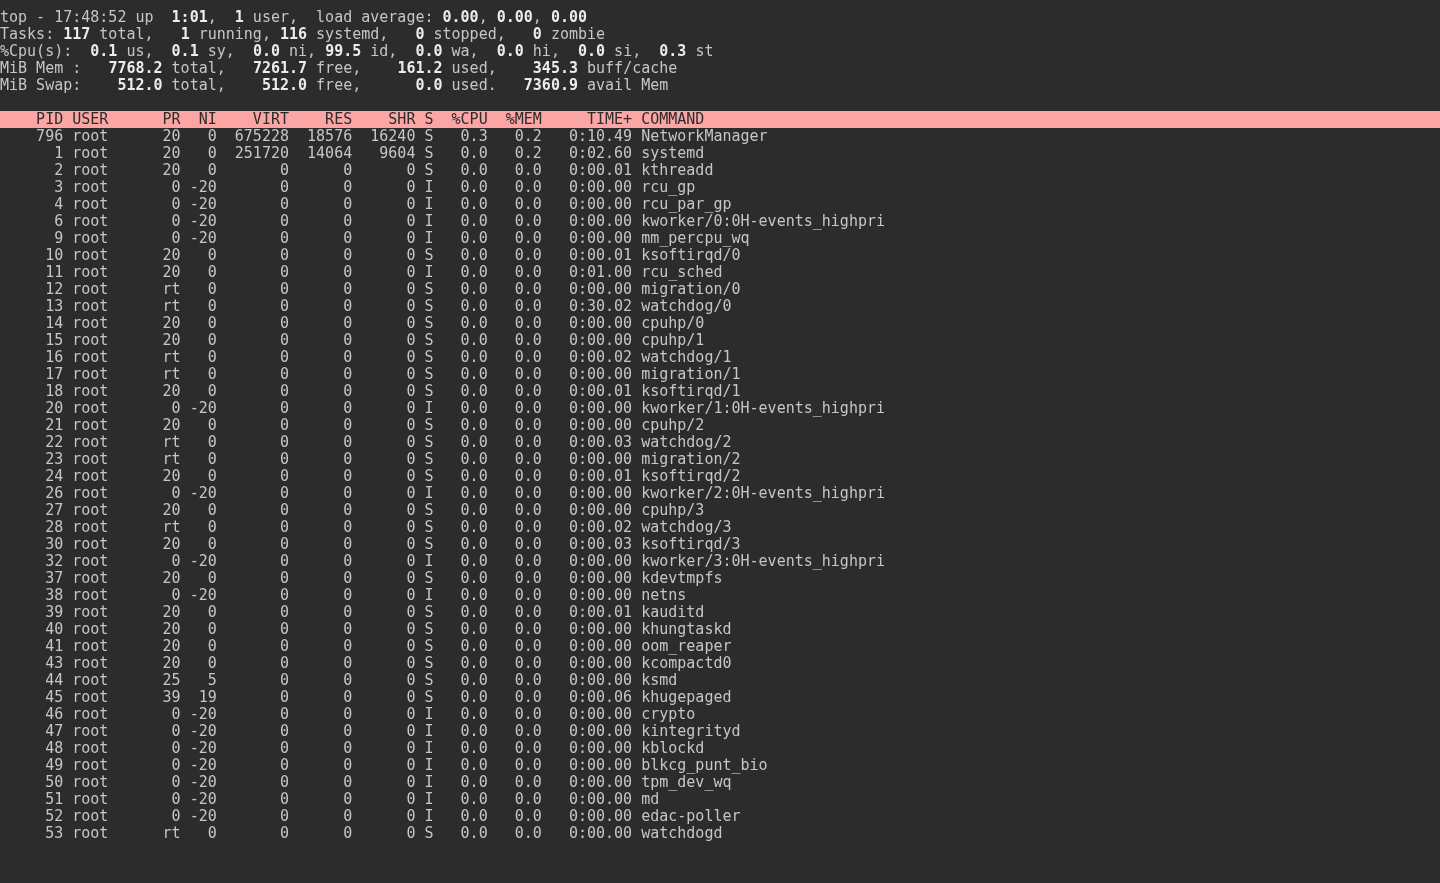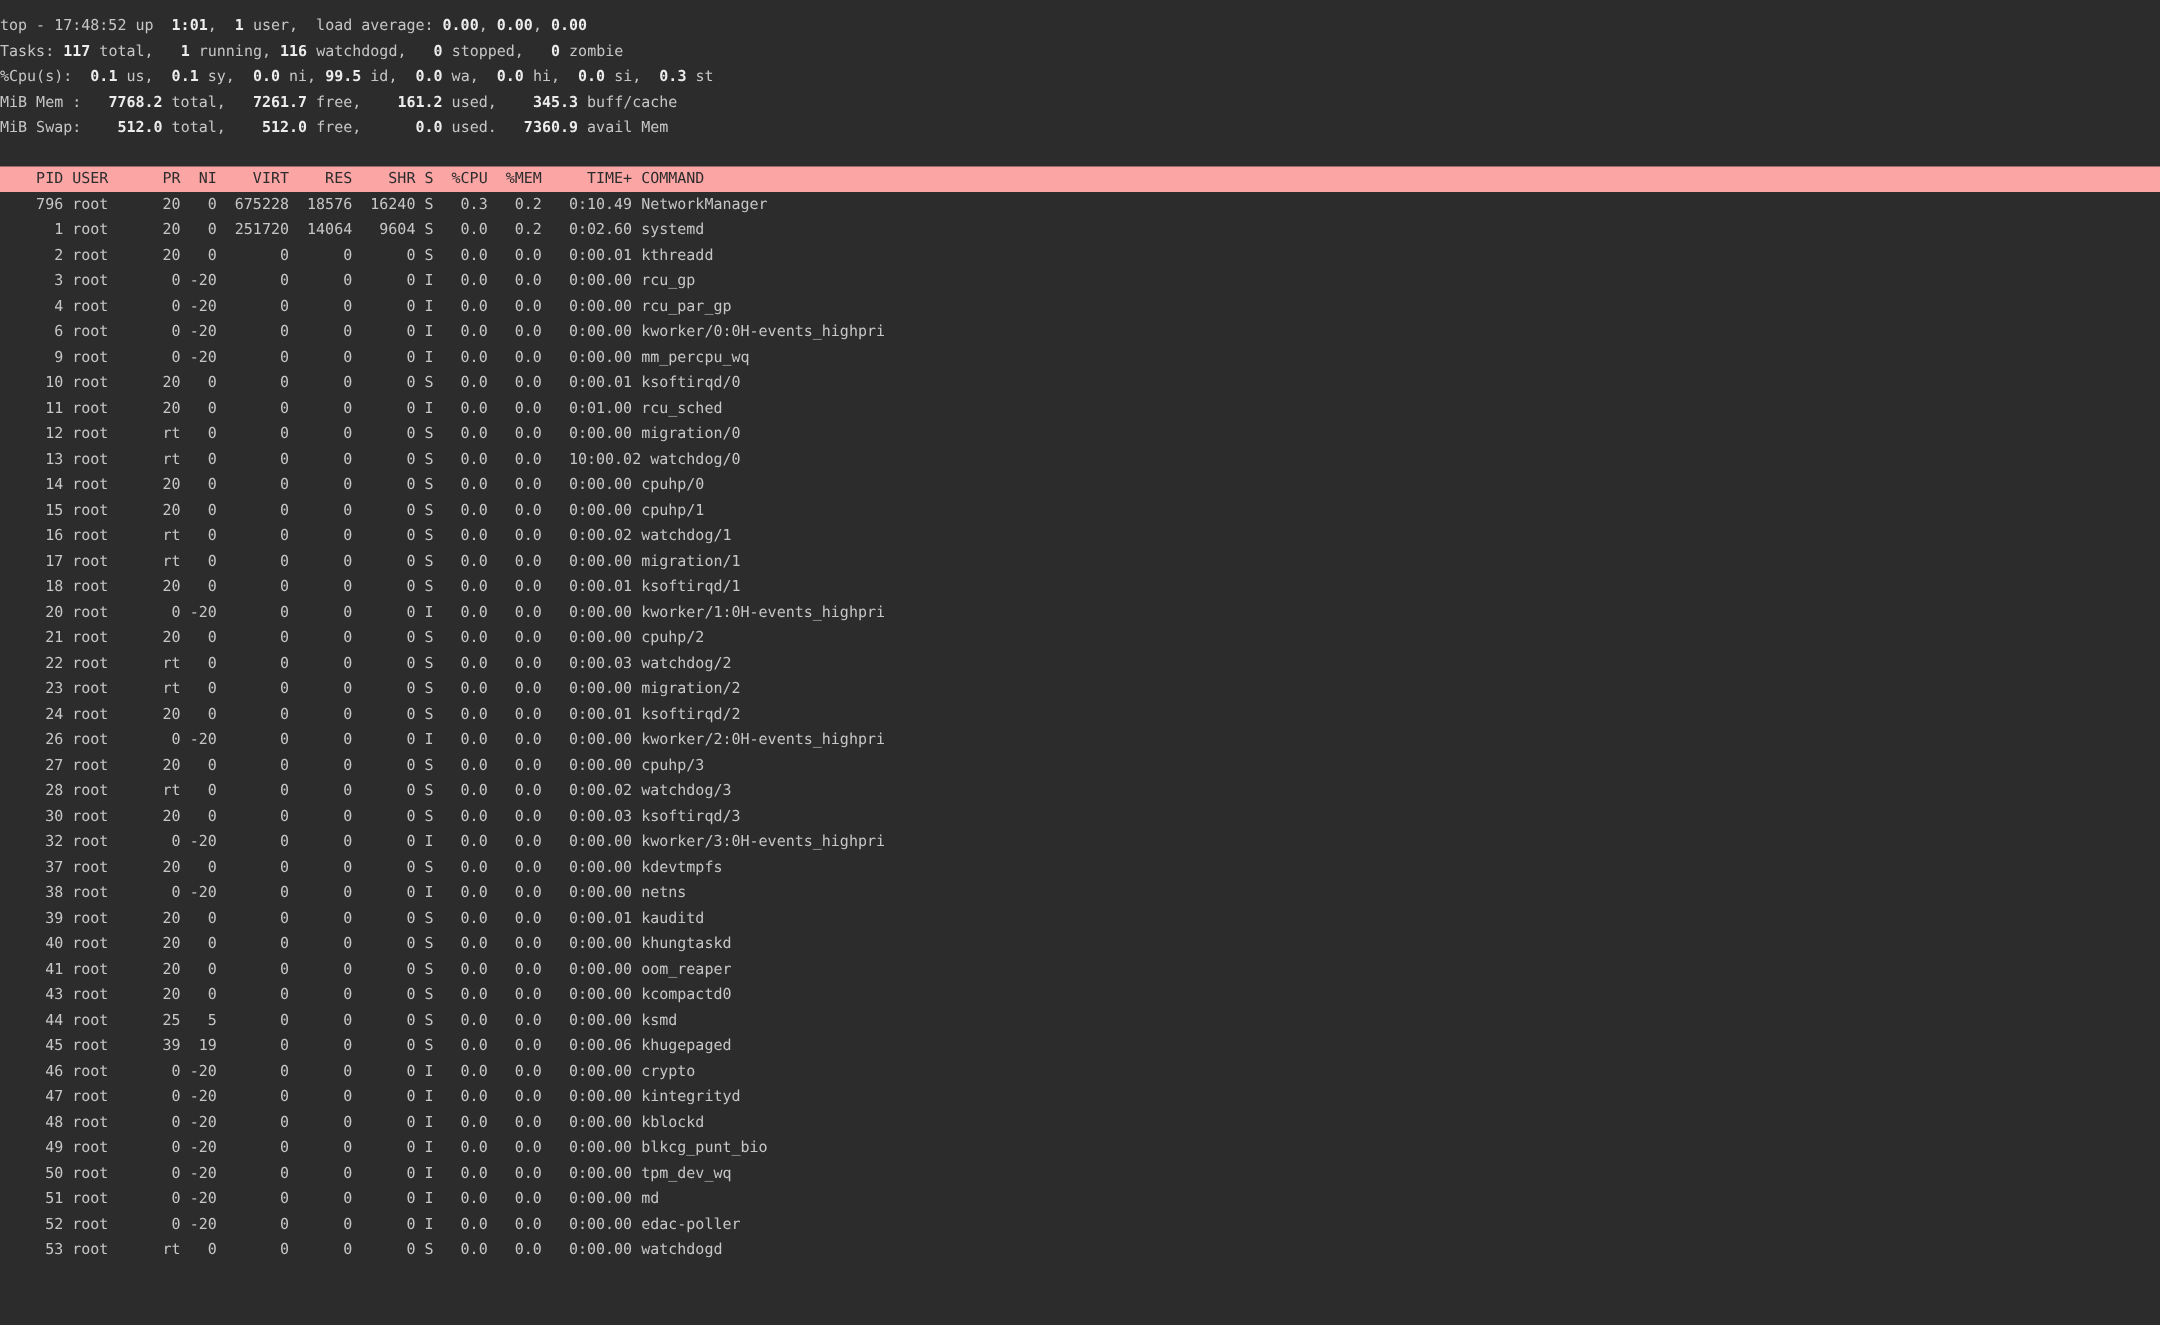--- a/index.html
+++ b/index.html
@@ -6,21 +6,21 @@
   html, body {
     width: 1440px; height: 883px;
     background: #2c2c2c;
     overflow: hidden;
   }
   .terminal {
     width: 1440px; height: 883px;
     background: #2c2c2c;
     color: #c6c6c6;
     font-family: "DejaVu Sans Mono", "Liberation Mono", monospace;
-    font-size: 10px;
+    font-size: 15px;
     line-height: 17px;
     padding-top: 9px;
     cursor: text;
   }
   .line {
     white-space: pre;
     height: 17px;
   }
   .line b {
     font-weight: bold;
@@ -34,39 +34,39 @@
     white-space: pre;
     height: 17px;
   }
 </style>
 </head>
 <body>
 
 <div class="terminal">
   <div>
       <div class="line"><span>top - 17:48:52 up  </span><b>1:01</b><span>,  </span><b>1</b><span> user,  load average: </span><b>0.00</b><span>, </span><b>0.00</b><span>, </span><b>0.00</b></div>
-      <div class="line"><span>Tasks: </span><b>117</b><span> total,   </span><b>1</b><span> running, </span><b>116</b><span> watchdogd,   </span><b>0</b><span> stopped,   </span><b>0</b><span> zombie</span></div>
+      <div class="line"><span>Tasks: </span><b>117</b><span> total,   </span><b>1</b><span> running, </span><b>116</b><span> systemd,   </span><b>0</b><span> stopped,   </span><b>0</b><span> zombie</span></div>
       <div class="line"><span>%Cpu(s):  </span><b>0.1</b><span> us,  </span><b>0.1</b><span> sy,  </span><b>0.0</b><span> ni, </span><b>99.5</b><span> id,  </span><b>0.0</b><span> wa,  </span><b>0.0</b><span> hi,  </span><b>0.0</b><span> si,  </span><b>0.3</b><span> st</span></div>
       <div class="line"><span>MiB Mem :   </span><b>7768.2</b><span> total,   </span><b>7261.7</b><span> free,    </span><b>161.2</b><span> used,    </span><b>345.3</b><span> buff/cache</span></div>
       <div class="line"><span>MiB Swap:    </span><b>512.0</b><span> total,    </span><b>512.0</b><span> free,      </span><b>0.0</b><span> used.   </span><b>7360.9</b><span> avail Mem</span></div>
     </div>
   <div class="blank"></div>
   <div class="header-bar">    PID USER      PR  NI    VIRT    RES    SHR S  %CPU  %MEM     TIME+ COMMAND</div>
   <div>
       <div class="line">    796 root      20   0  675228  18576  16240 S   0.3   0.2   0:10.49 NetworkManager</div>
       <div class="line">      1 root      20   0  251720  14064   9604 S   0.0   0.2   0:02.60 systemd</div>
       <div class="line">      2 root      20   0       0      0      0 S   0.0   0.0   0:00.01 kthreadd</div>
       <div class="line">      3 root       0 -20       0      0      0 I   0.0   0.0   0:00.00 rcu_gp</div>
       <div class="line">      4 root       0 -20       0      0      0 I   0.0   0.0   0:00.00 rcu_par_gp</div>
       <div class="line">      6 root       0 -20       0      0      0 I   0.0   0.0   0:00.00 kworker/0:0H-events_highpri</div>
       <div class="line">      9 root       0 -20       0      0      0 I   0.0   0.0   0:00.00 mm_percpu_wq</div>
       <div class="line">     10 root      20   0       0      0      0 S   0.0   0.0   0:00.01 ksoftirqd/0</div>
       <div class="line">     11 root      20   0       0      0      0 I   0.0   0.0   0:01.00 rcu_sched</div>
       <div class="line">     12 root      rt   0       0      0      0 S   0.0   0.0   0:00.00 migration/0</div>
-      <div class="line">     13 root      rt   0       0      0      0 S   0.0   0.0   10:00.02 watchdog/0</div>
+      <div class="line">     13 root      rt   0       0      0      0 S   0.0   0.0   0:30.02 watchdog/0</div>
       <div class="line">     14 root      20   0       0      0      0 S   0.0   0.0   0:00.00 cpuhp/0</div>
       <div class="line">     15 root      20   0       0      0      0 S   0.0   0.0   0:00.00 cpuhp/1</div>
       <div class="line">     16 root      rt   0       0      0      0 S   0.0   0.0   0:00.02 watchdog/1</div>
       <div class="line">     17 root      rt   0       0      0      0 S   0.0   0.0   0:00.00 migration/1</div>
       <div class="line">     18 root      20   0       0      0      0 S   0.0   0.0   0:00.01 ksoftirqd/1</div>
       <div class="line">     20 root       0 -20       0      0      0 I   0.0   0.0   0:00.00 kworker/1:0H-events_highpri</div>
       <div class="line">     21 root      20   0       0      0      0 S   0.0   0.0   0:00.00 cpuhp/2</div>
       <div class="line">     22 root      rt   0       0      0      0 S   0.0   0.0   0:00.03 watchdog/2</div>
       <div class="line">     23 root      rt   0       0      0      0 S   0.0   0.0   0:00.00 migration/2</div>
       <div class="line">     24 root      20   0       0      0      0 S   0.0   0.0   0:00.01 ksoftirqd/2</div>

